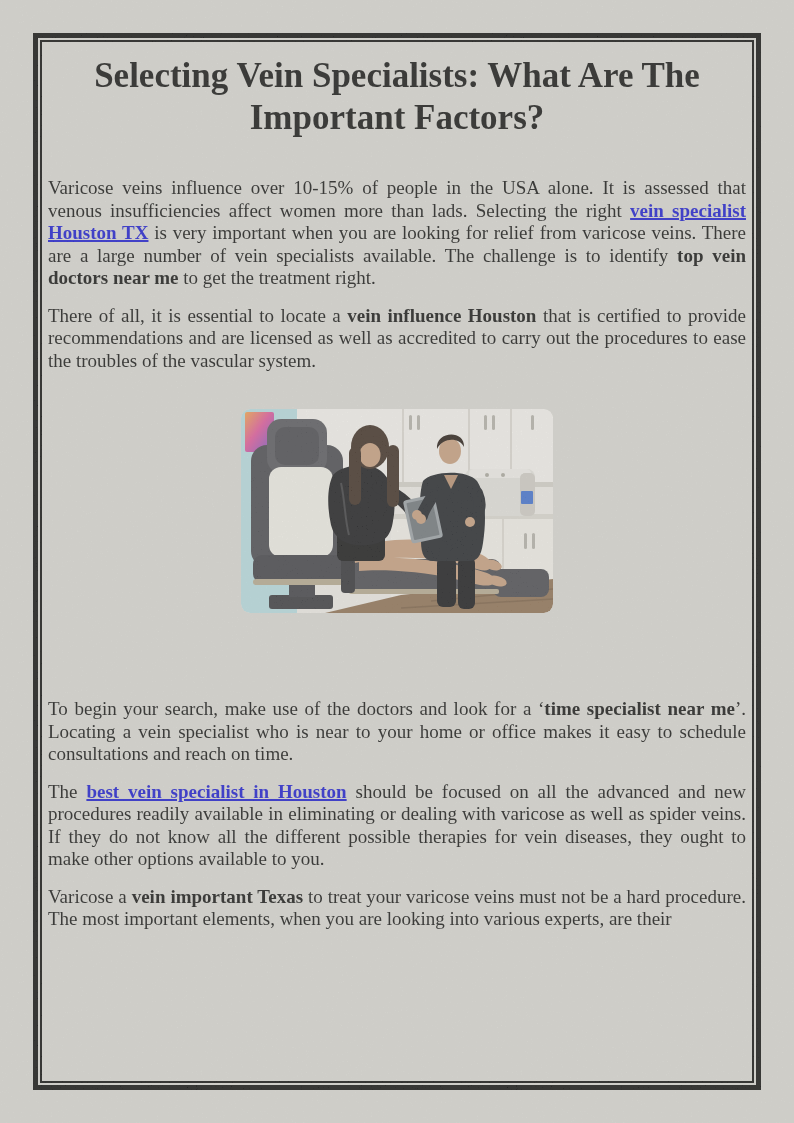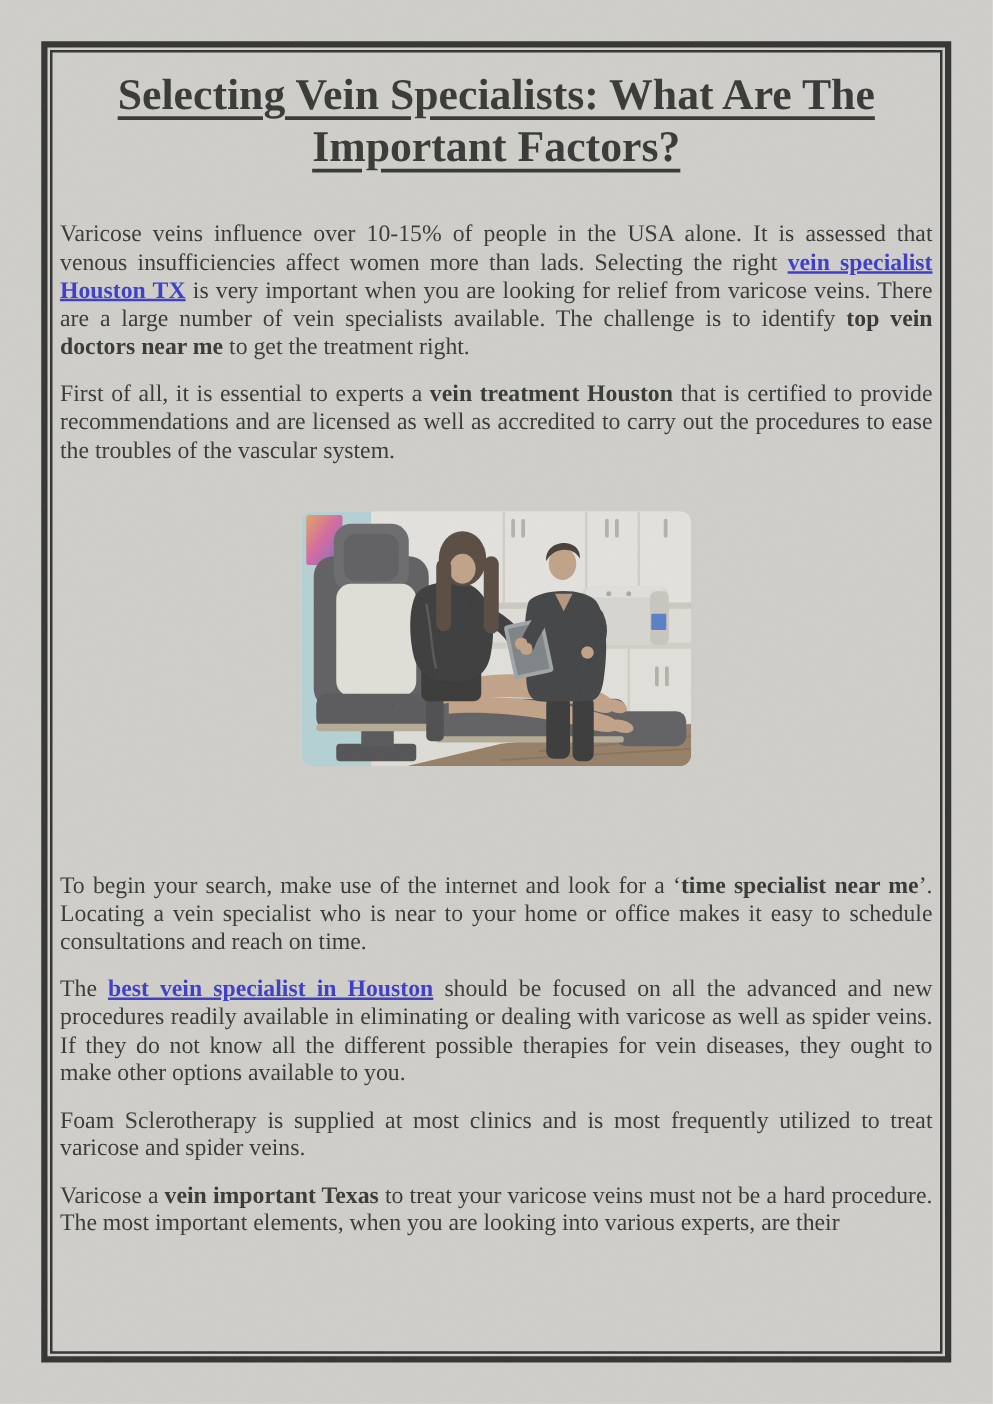--- a/index.html
+++ b/index.html
@@ -22,21 +22,20 @@
     border:2px solid var(--border,#0a0a0a);
     padding:13px 4px 0 4px;
     box-sizing:border-box;
     overflow:hidden;
   }
   .doc-title {
     margin:0; padding:0 20px;
     font-size:35px; line-height:42px; font-weight:bold;
     color:var(--text,#101010);
     text-align:center;
-    text-decoration:underline;
     text-decoration-thickness:3px;
     text-underline-offset:6px;
   }
   .article-intro { margin-top:38px; }
   .article-body  { margin-top:0; }
   .para {
     margin:0; padding:0 2px;
     font-size:19px; line-height:22.5px;
     color:var(--text,#101010);
     text-align:justify;
@@ -64,21 +63,21 @@
 <body>
 
 <div class="page">
   <div class="frame">
     <div class="frame-inner">
 
       <h1 class="doc-title">Selecting Vein Specialists: What Are The Important Factors?</h1>
 
       <div class="article-intro">
           <p class="para"><span class="normal">Varicose veins influence over 10-15% of people in the USA alone. It is assessed that venous insufficiencies affect women more than lads. Selecting the right </span><a class="link" href="#">vein specialist Houston TX</a><span class="normal"> is very important when you are looking for relief from varicose veins. There are a large number of vein specialists available. The challenge is to identify </span><span class="bold">top vein doctors near me</span><span class="normal"> to get the treatment right.</span></p>
-          <p class="para"><span class="normal">First of all, it is essential to experts a </span><span class="bold">vein treatment Houston</span><span class="normal"> that is certified to provide recommendations and are licensed as well as accredited to carry out the procedures to ease the troubles of the vascular system.</span></p>
+          <p class="para"><span class="normal">There of all, it is essential to locate a </span><span class="bold">vein influence Houston</span><span class="normal"> that is certified to provide recommendations and are licensed as well as accredited to carry out the procedures to ease the troubles of the vascular system.</span></p>
         </div>
 
       <div class="figure-wrap" aria-label="Vein specialist in dark scrubs showing a tablet to a female patient seated on an exam chair with bare legs extended, in a clinic with white cabinets">
         <svg viewBox="0 0 312 204" width="312" height="204">
           <defs>
             <linearGradient id="posterGrad" x1="0" y1="0" x2="1" y2="1">
               <stop offset="0" stop-color="#f2a24a"></stop>
               <stop offset="0.45" stop-color="#e0559a"></stop>
               <stop offset="1" stop-color="#6f55cc"></stop>
             </linearGradient>
@@ -183,23 +182,22 @@
               <path d="M192,86 C186,96 182,102 181,107" stroke="#1d2026" stroke-width="12" stroke-linecap="round" fill="none"></path>
               <circle cx="180" cy="110" r="5" fill="#c79e7e"></circle>
               <circle cx="229" cy="113" r="5" fill="#c79e7e"></circle>
               <circle cx="176" cy="106" r="5" fill="#c79e7e"></circle>
             </g>
           </g>
         </svg>
       </div>
 
       <div class="article-body">
-          <p class="para"><span class="normal">To begin your search, make use of the internet and look for a ‘</span><span class="bold">time specialist near me</span><span class="normal">’. Locating a vein specialist who is near to your home or office makes it easy to schedule consultations and reach on time.</span></p>
+          <p class="para"><span class="normal">To begin your search, make use of the doctors and look for a ‘</span><span class="bold">time specialist near me</span><span class="normal">’. Locating a vein specialist who is near to your home or office makes it easy to schedule consultations and reach on time.</span></p>
           <p class="para"><span class="normal">The </span><a class="link" href="#">best vein specialist in Houston</a><span class="normal"> should be focused on all the advanced and new procedures readily available in eliminating or dealing with varicose as well as spider veins. If they do not know all the different possible therapies for vein diseases, they ought to make other options available to you.</span></p>
-          <p class="para"><span class="normal">Foam Sclerotherapy is supplied at most clinics and is most frequently utilized to treat varicose and spider veins.</span></p>
           <p class="para"><span class="normal">Varicose a </span><span class="bold">vein important Texas</span><span class="normal"> to treat your varicose veins must not be a hard procedure. The most important elements, when you are looking into various experts, are their</span></p>
         </div>
 
     </div>
   </div>
 
   <svg class="noise" width="794" height="1123" aria-hidden="true">
     <filter id="grain">
       <feTurbulence type="fractalNoise" baseFrequency="0.8" numOctaves="2" seed="7"></feTurbulence>
       <feColorMatrix type="matrix" values="0 0 0 0 0.45  0 0 0 0 0.45  0 0 0 0 0.42  0.85 0.85 0.85 0 0"></feColorMatrix>

